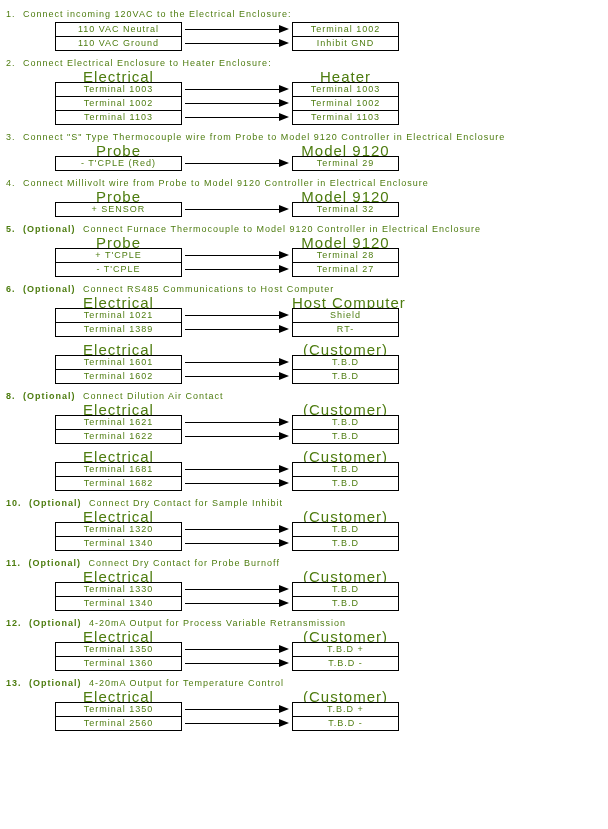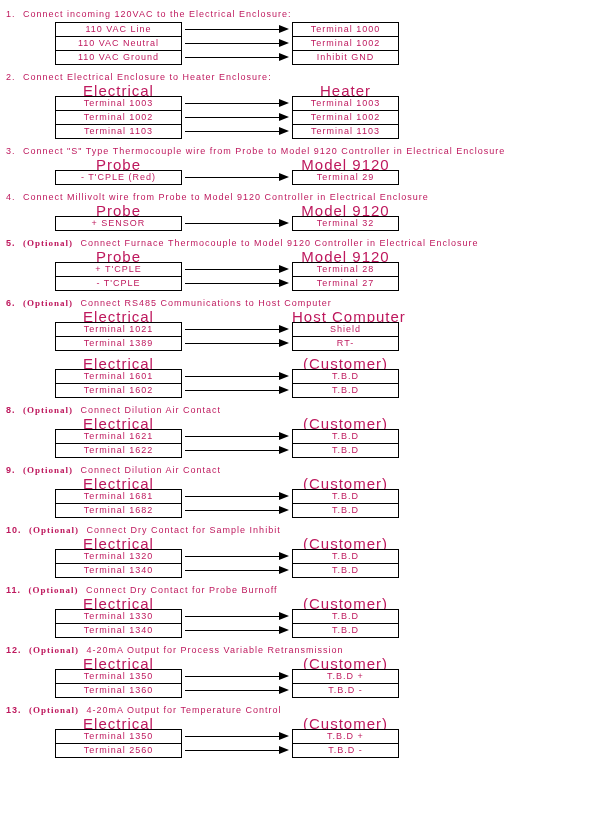--- a/index.html
+++ b/index.html
@@ -2,30 +2,30 @@
 <html><head>
 <meta charset="utf-8">
 <style>
   html,body{margin:0;padding:0;background:#ffffff;}
   body{width:608px;height:829px;overflow:hidden;}
   .page{
     box-sizing:border-box;
     width:608px;height:829px;
     padding:9px 0 0 6px;
     font-family:"Liberation Sans","DejaVu Sans",sans-serif;
-    color:#be185d;
+    color:#4d7c0f;
     background:#fff;
   }
   .sect{margin-bottom:7px;}
   .heading{
     font-size:9px;line-height:11px;letter-spacing:1px;
     white-space:nowrap;margin-bottom:2px;
   }
   .heading .num{margin-right:4px;}
-  .heading .opt{font-weight:bold;margin-right:4px;font-family:Liberation Serif, serif;}
+  .heading .opt{font-weight:bold;margin-right:4px;}
   .heading .opt:empty{display:none;margin:0;}
   .sect.optional .num{font-weight:bold;}
   .cols{display:flex;font-size:15px;line-height:11px;letter-spacing:1px;white-space:nowrap;}
   .lh{margin-left:49px;width:127px;text-align:center;}
   .rh{margin-left:110px;width:107px;text-align:center;}
   .rows{display:block;}
   .row{display:flex;height:15px;margin-top:-1px;}
   .row:first-child{margin-top:0;}
   .lbox{
     box-sizing:border-box;margin-left:49px;width:127px;
@@ -54,28 +54,20 @@
 <div class="page">
   <div id="sections-root">
   <section class="sect">
     <div class="heading">
       <span class="num">1.</span>
       
       <span class="ttl">Connect incoming 120VAC to the Electrical Enclosure:</span>
     </div>
 
     <div class="rows">
-  <div class="row">
-    <div class="lbox">110 VAC Line</div>
-    <div class="conn">
-      <div class="aline"></div>
-      <div class="ahead"></div>
-    </div>
-    <div class="rbox">Terminal 1000</div>
-  </div>
 
   <div class="row">
     <div class="lbox">110 VAC Neutral</div>
     <div class="conn">
       <div class="aline"></div>
       <div class="ahead"></div>
     </div>
     <div class="rbox">Terminal 1002</div>
   </div>
 
@@ -290,25 +282,20 @@
     <div class="conn">
       <div class="aline"></div>
       <div class="ahead"></div>
     </div>
     <div class="rbox">T.B.D</div>
   </div>
 </div>
   </section>
 
   <section class="sect optional">
-    <div class="heading">
-      <span class="num">9.</span>
-      <span class="opt">(Optional)</span>
-      <span class="ttl">Connect Dilution Air Contact</span>
-    </div>
     <div class="cols">
       <div class="lh">Electrical</div>
       <div class="rh">(Customer)</div>
     </div>
     <div class="rows">
   <div class="row">
     <div class="lbox">Terminal 1681</div>
     <div class="conn">
       <div class="aline"></div>
       <div class="ahead"></div>

